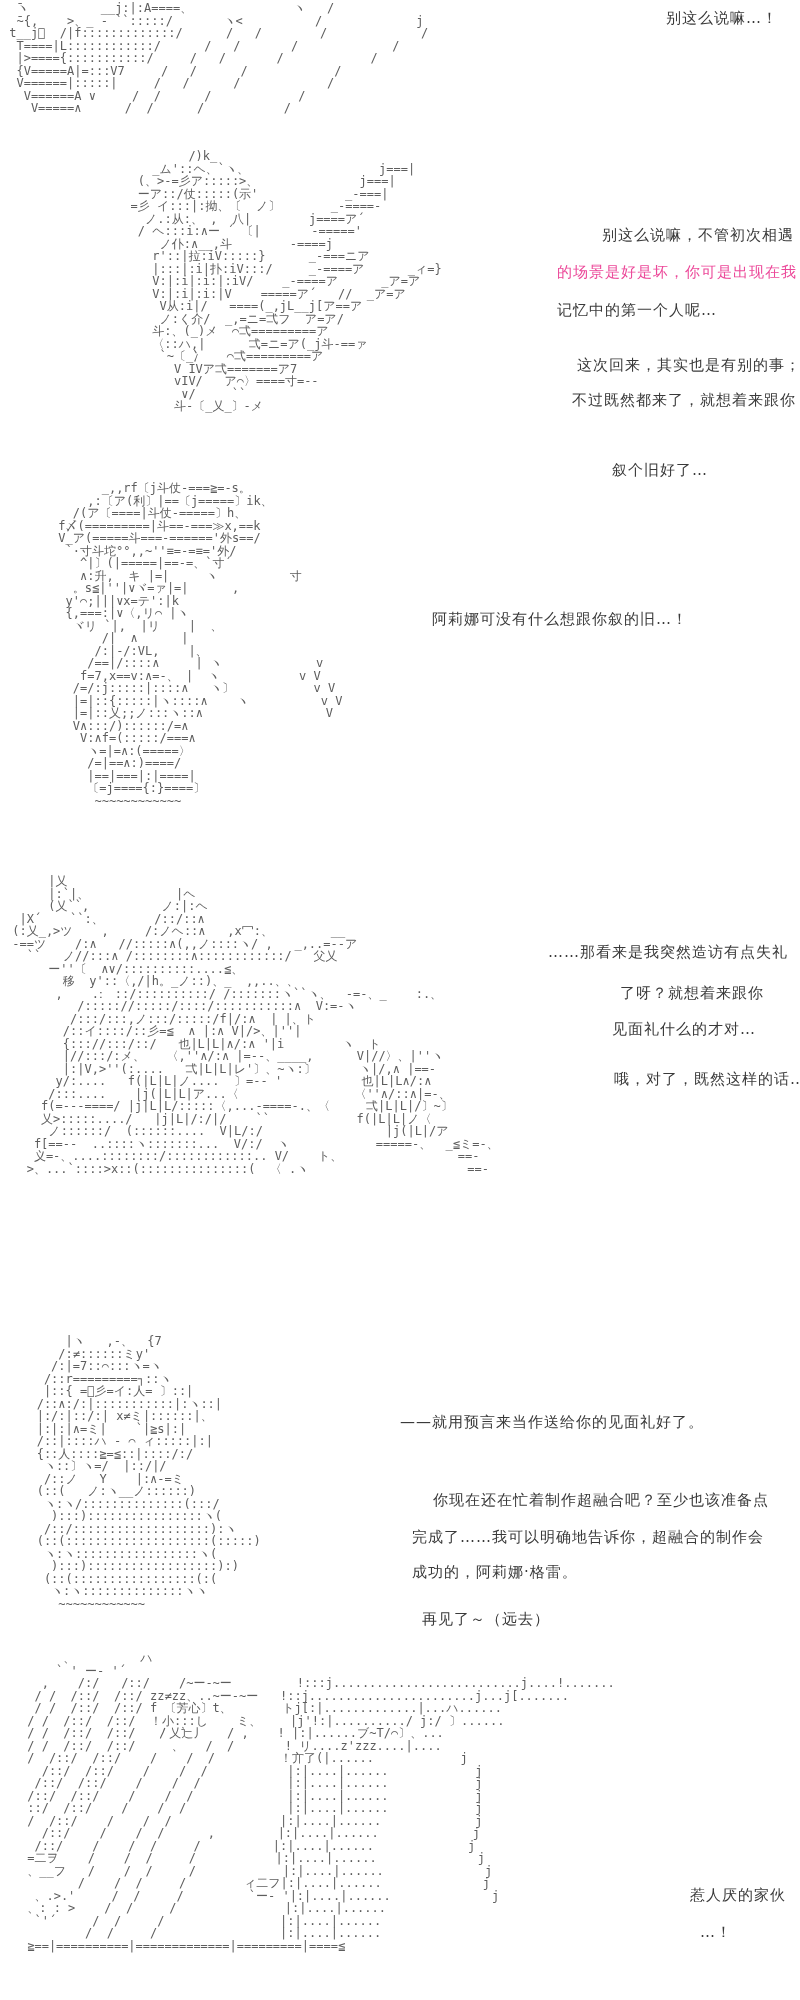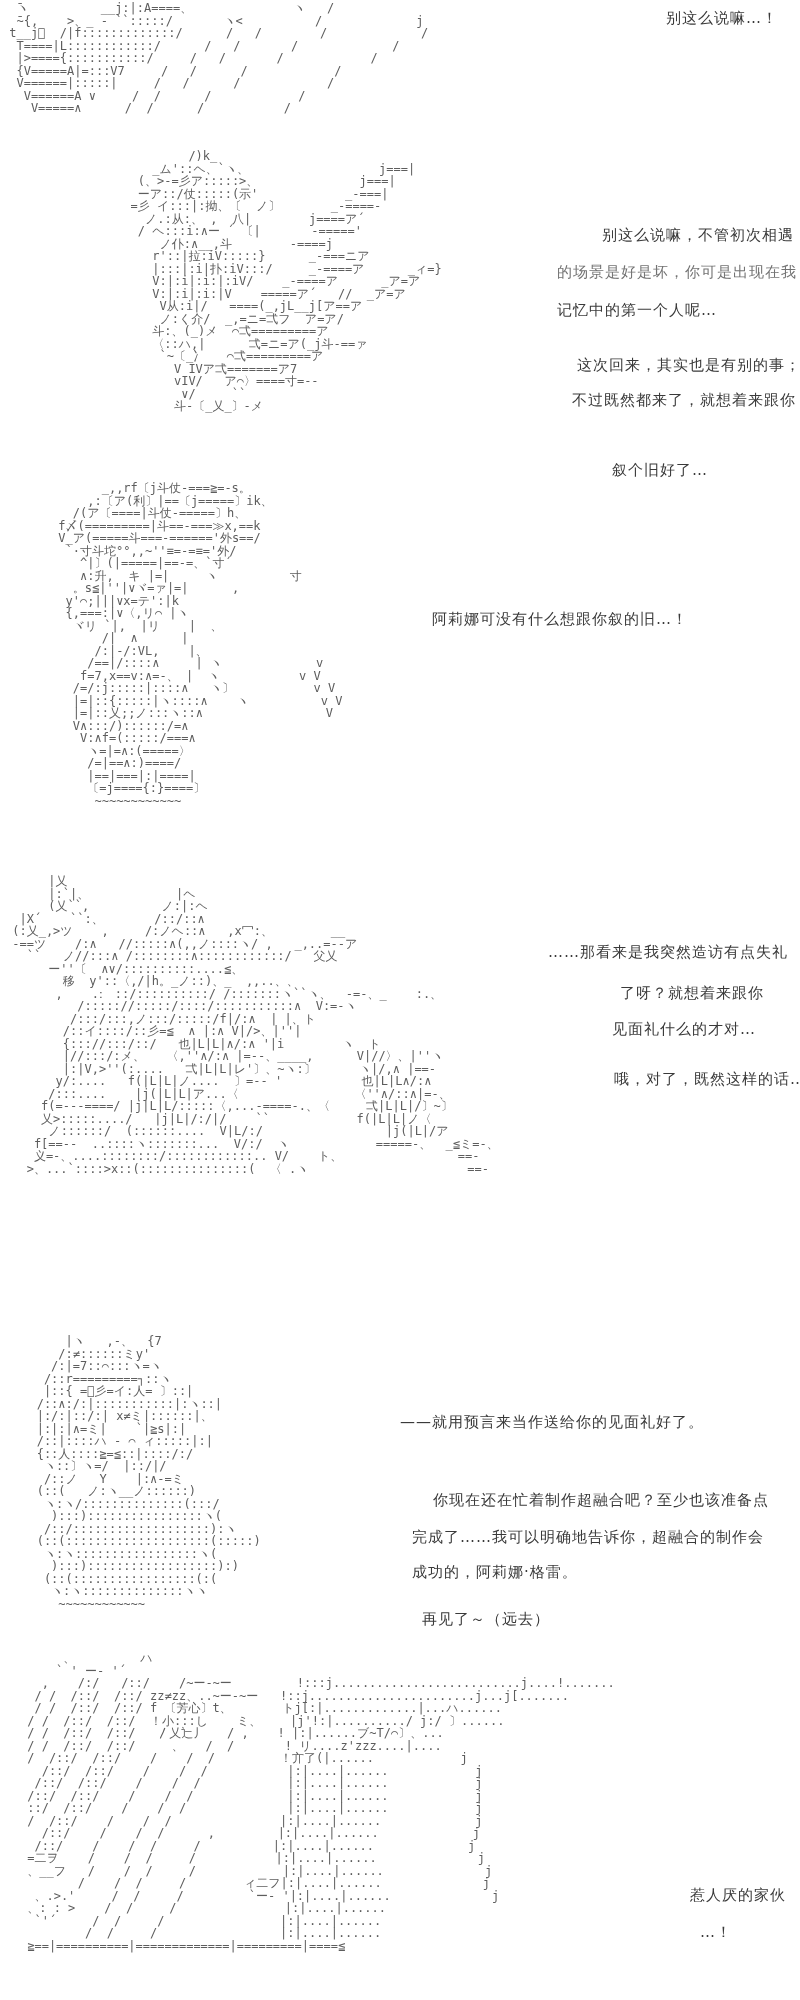--- a/index.html
+++ b/index.html
@@ -64,21 +64,21 @@
                     V从:i|/   ====(_,jL__j[ア==ア
                     ノ:く介/  _,=ニ=弌フ  ア=ア/
                    斗:、(_)メ  ⌒弌=========ア
                    〈::ハ,|      弌=ニ=ア(_j斗-==ァ
                     `~〔_冫   ⌒弌=========ア
                       V IVア弌=======ア7
                       vIV/   ア⌒〉====寸=--
                        ∨/     ``
                       斗-〔_乂_〕-メ</pre>
     <div class="dlg" style="left: 602px; top: 227px; color: rgb(58, 58, 58);">别这么说嘛，不管初次相遇</div>
-    <div class="dlg" style="left: 557px; top: 264px; color: #737373;">的场景是好是坏，你可是出现在我</div>
+    <div class="dlg" style="left: 557px; top: 264px; color: #ec4899;">的场景是好是坏，你可是出现在我</div>
     <div class="dlg" style="left: 557px; top: 302px; color: rgb(58, 58, 58);">记忆中的第一个人呢…</div>
     <div class="dlg" style="left: 577px; top: 357px; color: rgb(58, 58, 58);">这次回来，其实也是有别的事；</div>
     <div class="dlg" style="left: 572px; top: 392px; color: rgb(58, 58, 58);">不过既然都来了，就想着来跟你</div>
     <div class="dlg" style="left: 612px; top: 430px; color: rgb(58, 58, 58); margin-top: 32px;">叙个旧好了…</div>
     <pre class="aa" style="left: 15px; top: 482px; color: rgb(93, 93, 93);">            _,,rf〔j斗仗-===≧=-s。
           ,:〔ア(利〕|==〔j=====〕ik、
         /(ア〔====|斗仗-=====〕h、
       f〆(=========|斗==-===≫x,==k
       V_ア(=====斗===-======'外s==/
        `·寸斗坨°°,,~''≡=-=≡='外/

